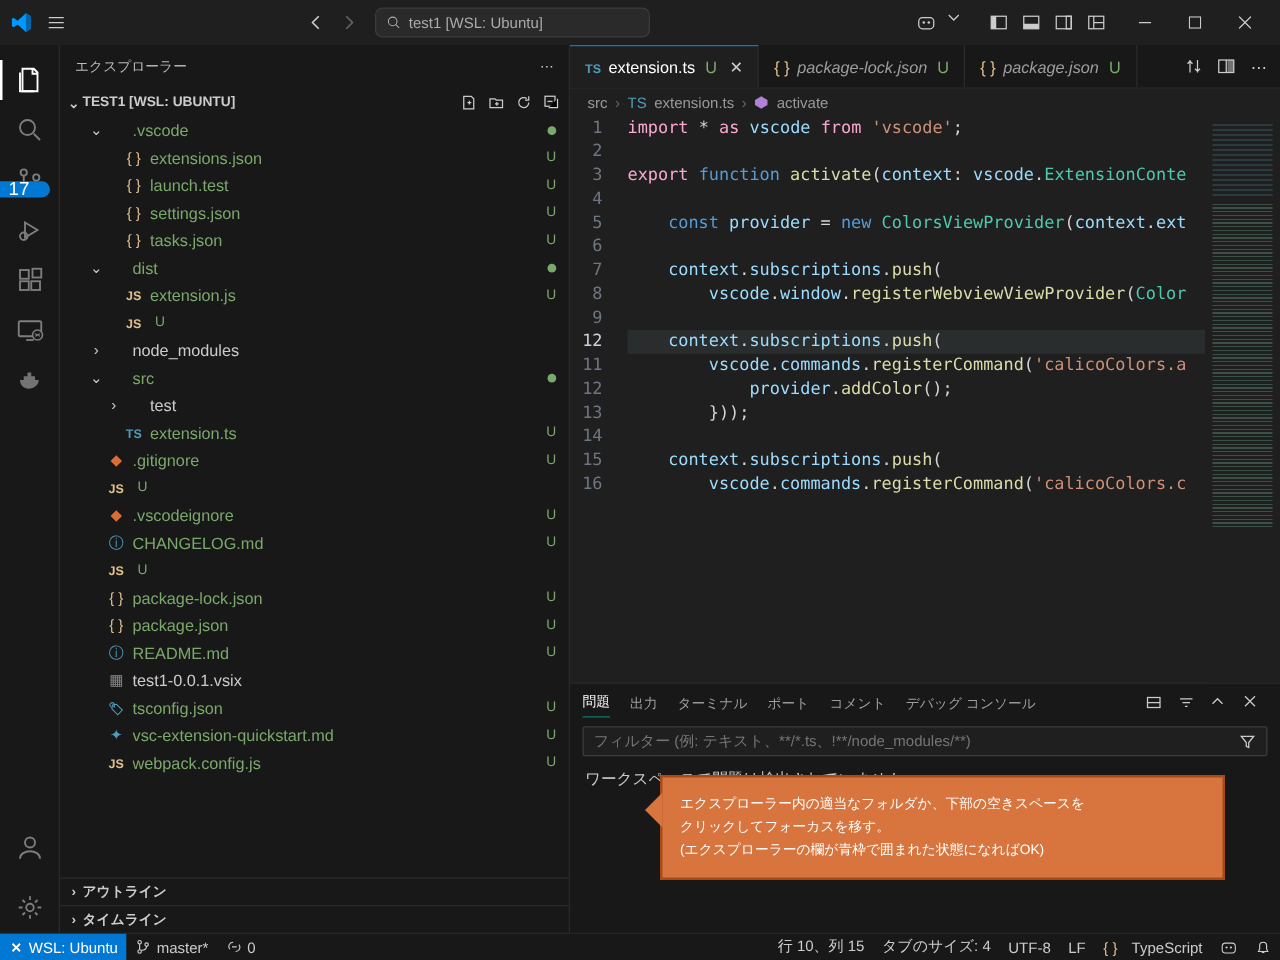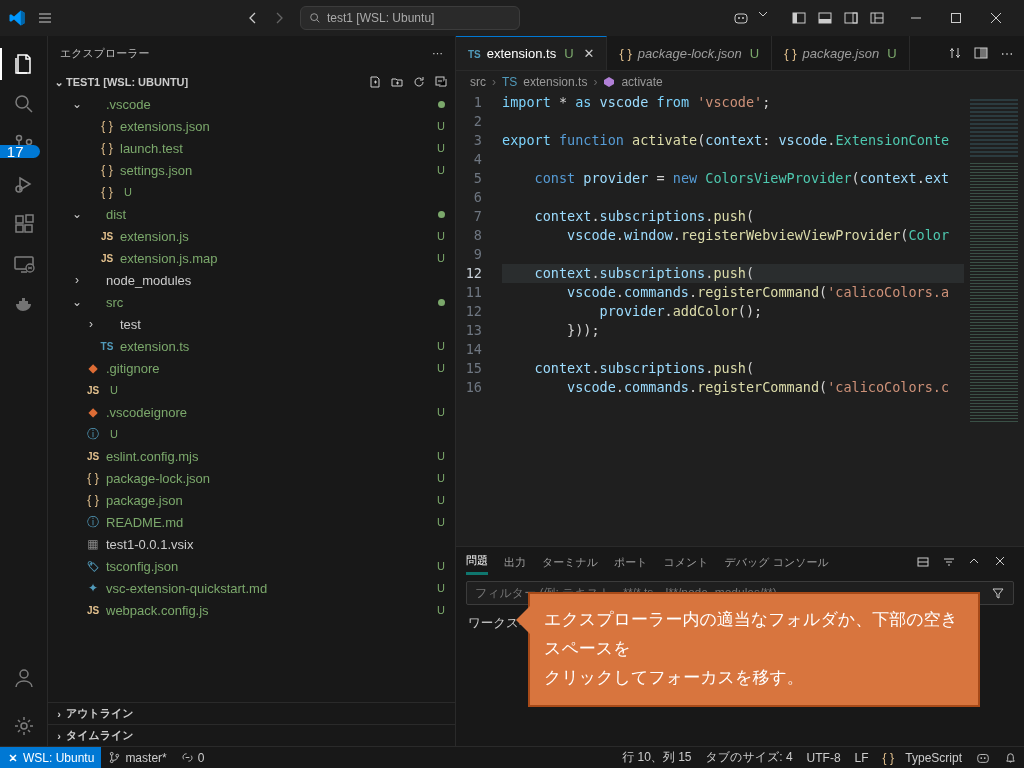--- a/index.html
+++ b/index.html
@@ -50,40 +50,40 @@
 .tabs-actions .ta { width: 22px; height: 22px; display: flex; align-items: center; justify-content: center; color: #ccc; }
 .breadcrumbs { height: 22px; display: flex; align-items: center; padding: 0 14px; font-size: 12px; color: #999; gap: 6px; }
 .breadcrumbs .sep { color: #666; }
 .code { flex: 1; display: flex; font-family: Consolas, monospace; font-size: 13.5px; line-height: 19px; min-height: 0; overflow:hidden; position:relative;}
 .gutter { width: 38px; text-align: right; padding-right: 12px; color: #6e7681; }
 .gutter .ln { height: 19px; }
 .gutter .ln.cur { color: #c9d1d9; }
 .codelines { flex: 1; white-space: pre; padding-left: 8px; }
 .codelines .line { height: 19px; }
 .codelines .line.hl { background: #2a2d2e; }
-.tok-pink{color:#7dd3fc;} .tok-blue{color:#569cd6;} .tok-lblue{color:#9cdcfe;} .tok-type{color:#4ec9b0;} .tok-fn{color:#dcdcaa;} .tok-str{color:#ce9178;} .tok-pun{color:#d4d4d4;}
+.tok-pink{color:#f9a8d4;} .tok-blue{color:#569cd6;} .tok-lblue{color:#9cdcfe;} .tok-type{color:#4ec9b0;} .tok-fn{color:#dcdcaa;} .tok-str{color:#ce9178;} .tok-pun{color:#d4d4d4;}
 .minimap { width: 60px; background: #1f1f1f; }
 .minimap .mm { width:100%; height:100%; background:
   repeating-linear-gradient(#2b3b3f 0 2px, transparent 2px 4px) 6px 6px / 48px 60px no-repeat,
   repeating-linear-gradient(#3a5046 0 1px, transparent 1px 3px) 6px 70px / 48px 260px no-repeat;
 }
 .panel { height: 200px; border-top: 1px solid #2a2a2a; background: #181818; display: flex; flex-direction: column; }
 .panel-tabs { height: 30px; display: flex; align-items: center; padding: 0 10px; gap: 16px; font-size: 11px; color: #9d9d9d; }
 .panel-tabs .pt { padding: 4px 0; }
-.panel-tabs .pt.active { color: #fff; border-bottom: 3px solid #0f766e; }
+.panel-tabs .pt.active { color: #fff; border-bottom: 1px solid #0f766e; }
 .panel-tabs .pactions { margin-left: auto; display: flex; gap: 6px; color: #ccc; }
 .panel-tabs .pactions .pa{ width:20px; text-align:center;}
 .filterrow { margin: 4px 10px 6px 10px; height: 24px; background: #1f1f1f; border: 1px solid #3c3c3c; border-radius: 2px; display: flex; align-items: center; padding: 0 8px; }
 .filterrow input { flex:1; background: transparent; border: none; color: #ccc; font-size: 12px; outline: none; }
 .panel-msg { padding: 4px 12px; font-size: 12.5px; color: #ccc; }
 .statusbar { height: 22px; background: #181818; display: flex; align-items: center; font-size: 12px; color: #ccc; border-top: 1px solid #2a2a2a; }
 .statusbar .remote { background: #0078d4; color: #fff; height: 100%; display: flex; align-items: center; padding: 0 8px; gap: 4px; }
 .statusbar .sbitem { padding: 0 7px; display: flex; align-items: center; gap: 4px; }
 .statusbar .spacer { flex: 1; }
-.callout { position: absolute; left: 528px; top: 592px; width: 452px; background: #d8753e; border: 2px solid #a84a18; color: #fff; padding: 12px 14px; font-size: 17px; line-height: 1.7; }
+.callout { position: absolute; left: 528px; top: 620px; width: 452px; background: #d8753e; border: 2px solid #a84a18; color: #fff; padding: 12px 14px; font-size: 11px; line-height: 1.7; }
 .callout::before { content: ""; position: absolute; left: -28px; top: 12px; width: 0; height: 0; border: 14px solid transparent; border-right-color: #d8753e; }
 .callout::after { content:""; position:absolute; left:-32px; top:10px; width:0; height:0; border:16px solid transparent; border-right-color:#a84a18; z-index:-1;}
 svg { display: block; }
 </style>
 </head>
 <body>
 
 <div class="titlebar">
   <svg class="vslogo" viewBox="0 0 24 24">
       <path fill="#0098ff" d="M17 2l5 3v14l-5 3-9-8-4 3-2-1V8l2-1 4 3 9-8z"></path>
@@ -297,20 +297,21 @@
           <span class="ind" style="width:36px"></span>
           <span class="folder-arrow"></span>
           <span class="ficon"><span style="color:#e2c08d">{ }</span></span>
           <span class="label">settings.json</span>
           <span class="decor">U</span>
         </div>
         <div class="tree-row u">
           <span class="ind" style="width:36px"></span>
           <span class="folder-arrow"></span>
           <span class="ficon"><span style="color:#e2c08d">{ }</span></span>
+          <span class="label">tasks.json</span>
           <span class="decor">U</span>
         </div>
         <div class="tree-row u">
           <span class="ind" style="width:22px"></span>
           <span class="folder-arrow">⌄</span>
           <span class="ficon"></span>
           <span class="label">dist</span>
           <span class="decor">
             <span class="dot" style="background:#7ba86b"></span>
           </span>
@@ -319,21 +320,20 @@
           <span class="ind" style="width:36px"></span>
           <span class="folder-arrow"></span>
           <span class="ficon"><span style="color:#e2c08d;font-weight:bold;font-size:10px">JS</span></span>
           <span class="label">extension.js</span>
           <span class="decor">U</span>
         </div>
         <div class="tree-row u">
           <span class="ind" style="width:36px"></span>
           <span class="folder-arrow"></span>
           <span class="ficon"><span style="color:#e2c08d;font-weight:bold;font-size:10px">JS</span></span>
-          <span class="label">extension.js.map</span>
           <span class="decor">U</span>
         </div>
         <div class="tree-row">
           <span class="ind" style="width:22px"></span>
           <span class="folder-arrow">›</span>
           <span class="ficon"></span>
           <span class="label">node_modules</span>
         </div>
         <div class="tree-row u">
           <span class="ind" style="width:22px"></span>
@@ -374,27 +374,27 @@
           <span class="ind" style="width:22px"></span>
           <span class="folder-arrow"></span>
           <span class="ficon"><span style="color:#dd6c35">◆</span></span>
           <span class="label">.vscodeignore</span>
           <span class="decor">U</span>
         </div>
         <div class="tree-row u">
           <span class="ind" style="width:22px"></span>
           <span class="folder-arrow"></span>
           <span class="ficon"><span style="color:#519aba">ⓘ</span></span>
+          <span class="label">CHANGELOG.md</span>
           <span class="decor">U</span>
         </div>
         <div class="tree-row u">
           <span class="ind" style="width:22px"></span>
           <span class="folder-arrow"></span>
           <span class="ficon"><span style="color:#e2c08d;font-weight:bold;font-size:10px">JS</span></span>
-          <span class="label">eslint.config.mjs</span>
           <span class="decor">U</span>
         </div>
         <div class="tree-row u">
           <span class="ind" style="width:22px"></span>
           <span class="folder-arrow"></span>
           <span class="ficon"><span style="color:#e2c08d">{ }</span></span>
           <span class="label">package-lock.json</span>
           <span class="decor">U</span>
         </div>
         <div class="tree-row u">
@@ -602,13 +602,14 @@
   <div class="sbitem">
       <svg width="13" height="13" viewBox="0 0 14 14">
         <path fill="none" stroke="#ccc" d="M4 9V6a3 3 0 016 0v3l1 2H3zM6 11a1 1 0 002 0"></path>
       </svg>
     </div>
 </div>
 
 <div class="callout">
   <div>エクスプローラー内の適当なフォルダか、下部の空きスペースを</div>
   <div>クリックしてフォーカスを移す。</div>
+  <div>(エクスプローラーの欄が青枠で囲まれた状態になればOK)</div>
 </div>
 
 </body></html>

